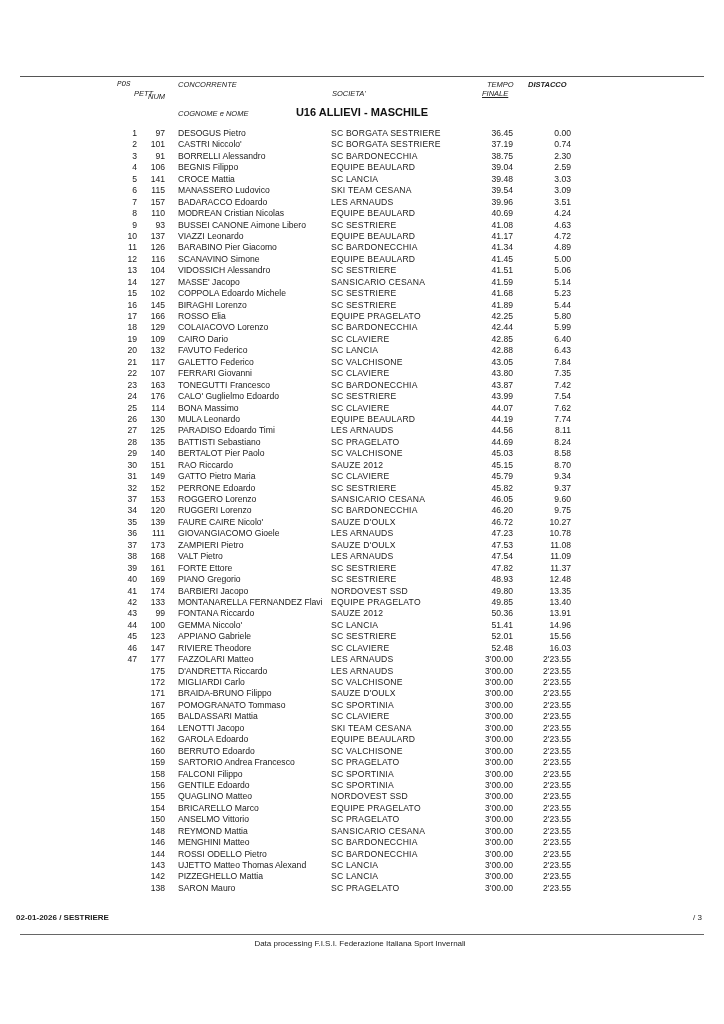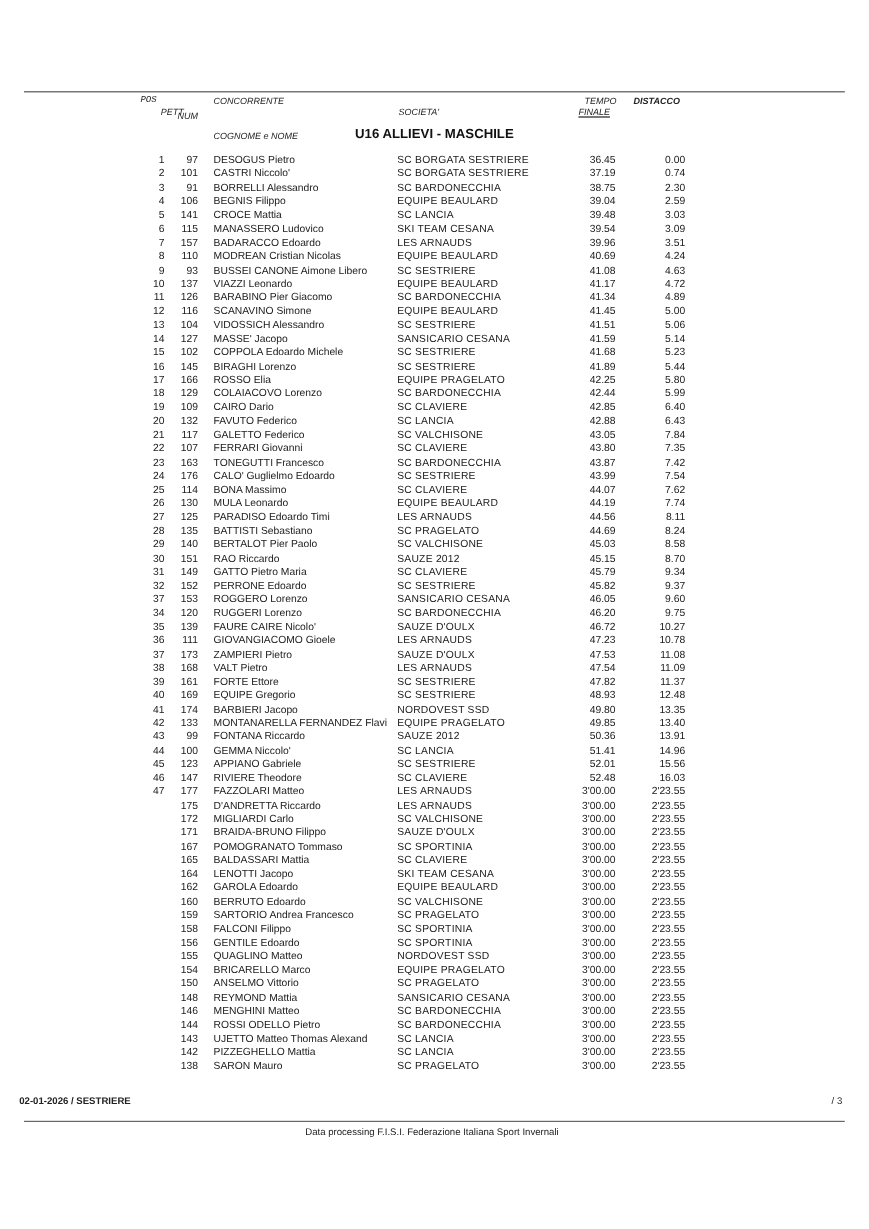--- a/index.html
+++ b/index.html
@@ -349,21 +349,21 @@
       <span class="c-pos">39</span>
       <span class="c-bib">161</span>
       <span class="c-name">FORTE Ettore</span>
       <span class="c-club">SC SESTRIERE</span>
       <span class="c-time">47.82</span>
       <span class="c-gap">11.37</span>
     </div>
     <div class="row">
       <span class="c-pos">40</span>
       <span class="c-bib">169</span>
-      <span class="c-name">EQUIPE Gregorio</span>
+      <span class="c-name">PIANO Gregorio</span>
       <span class="c-club">SC SESTRIERE</span>
       <span class="c-time">48.93</span>
       <span class="c-gap">12.48</span>
     </div>
     <div class="row">
       <span class="c-pos">41</span>
       <span class="c-bib">174</span>
       <span class="c-name">BARBIERI Jacopo</span>
       <span class="c-club">NORDOVEST SSD</span>
       <span class="c-time">49.80</span>

